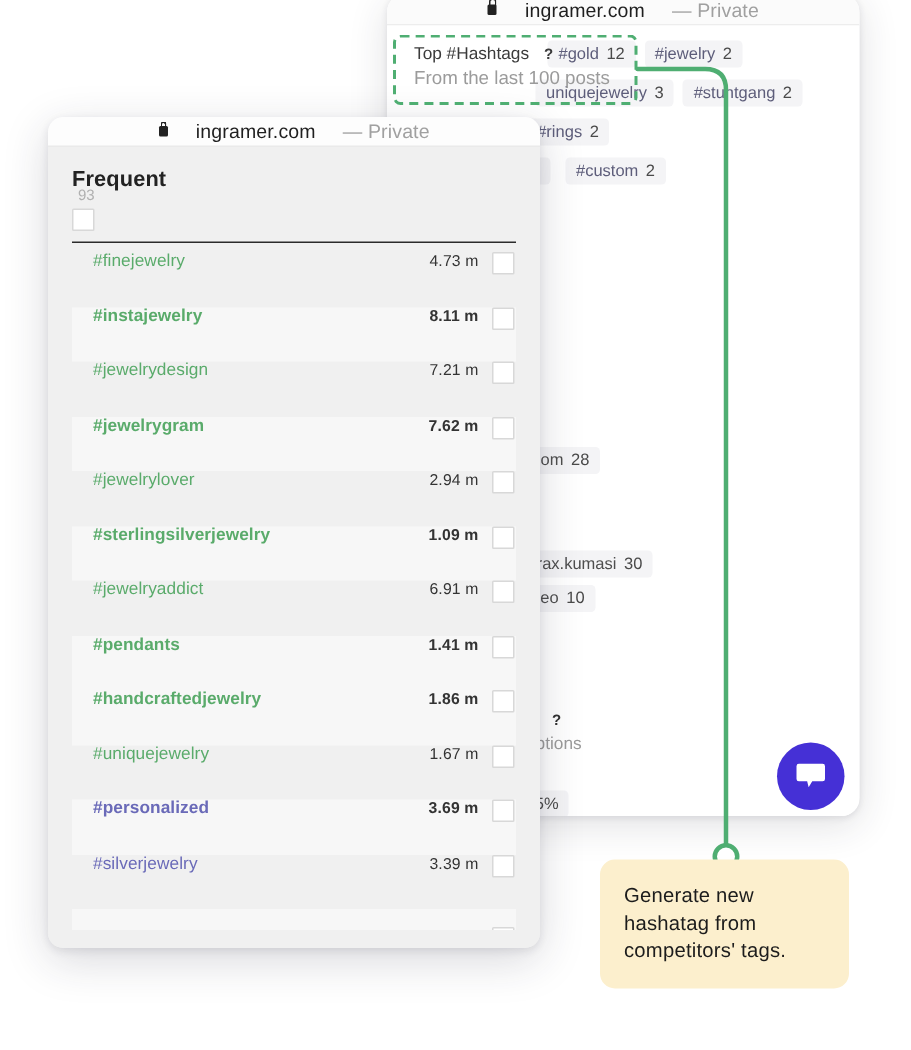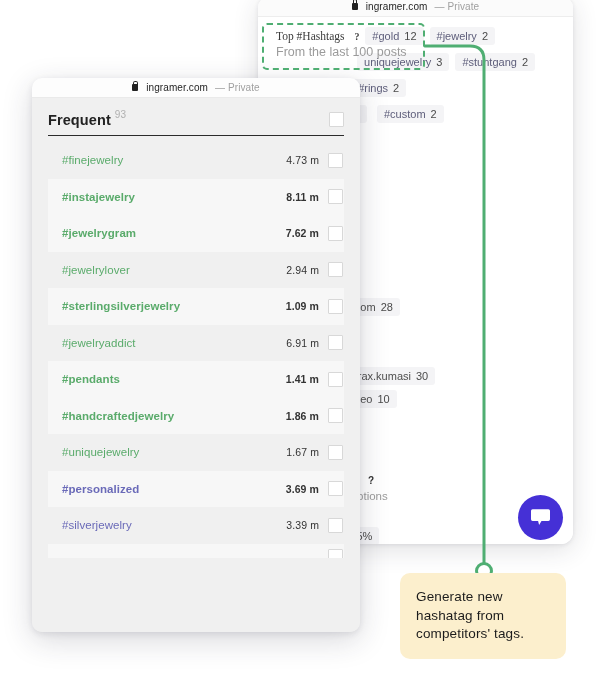--- a/index.html
+++ b/index.html
@@ -68,26 +68,26 @@
   .win-front .body {
     height: 535px;
     background: #f0f0f0;
     padding: 0 16px;
     box-sizing: border-box;
     overflow: hidden;
   }
 
   
   .url {
-    font-size: 10px;
+    font-size: 13px;
     color: #3a3a3a;
     letter-spacing: .1px;
     display: flex;
     align-items: center;
-    gap: 7px;
+    gap: 18px;
   }
   .url .lock {
     display: inline-block;
     width: 6px; height: 7px;
     position: relative;
     background: #222;
     border-radius: 1px;
     margin-right: 1px;
   }
   .url .lock::before {
@@ -103,20 +103,21 @@
   .url .priv { color: #a0a0a0; }
 
   
   .freq-head {
     display: flex;
     align-items: flex-start;
     padding: 14px 0 0 0;
     border-bottom: 1.6px solid #2b2b2b;
     padding-bottom: 7px;
     margin-bottom: 6px;
+    flex-direction: column;
   }
   .freq-title {
     font-size: 14.5px;
     font-weight: bold;
     color: #222;
     letter-spacing: .1px;
   }
   .freq-count {
     font-size: 10px;
     color: #b0b0b0;
@@ -132,21 +133,20 @@
     background: #ffffff;
     border: 1px solid #d8d8d8;
     border-radius: 1px;
     box-sizing: border-box;
     flex: 0 0 auto;
   }
 
   
   .row {
     display: flex;
-    align-items: center;
     height: 36.5px;
     padding: 0 1px 0 14px;
     box-sizing: border-box;
   }
   .row.alt { background: #f7f7f7; font-weight: bold; }
   .row .tag {
     font-size: 11.5px;
     color: #5aab6b;
     letter-spacing: .05px;
   }
@@ -215,21 +215,20 @@
     left: 14px;
     top: 7px;
     z-index: 31;
   }
   .dash-l1 {
     font-size: 11.5px;
     color: #3b3b3b;
     display: flex;
     align-items: center;
     gap: 10px;
-    font-family: Liberation Serif, serif;
   }
   .dash-l1 .q { font-weight: bold; font-size: 10px; }
   .dash-l2 {
     font-size: 12.5px;
     color: #9b9b9b;
     margin-top: 3px;
   }
 
   
   .connector {
@@ -415,20 +414,26 @@
           <span class="flex"></span>
           <span class="val">4.73 m</span>
           <span class="cbox"></span>
         </div>
         <div class="row alt">
           <span class="tag">#instajewelry</span>
           <span class="flex"></span>
           <span class="val">8.11 m</span>
           <span class="cbox"></span>
         </div>
+        <div class="row">
+          <span class="tag">#jewelrydesign</span>
+          <span class="flex"></span>
+          <span class="val">7.21 m</span>
+          <span class="cbox"></span>
+        </div>
         <div class="row alt">
           <span class="tag">#jewelrygram</span>
           <span class="flex"></span>
           <span class="val">7.62 m</span>
           <span class="cbox"></span>
         </div>
         <div class="row">
           <span class="tag">#jewelrylover</span>
           <span class="flex"></span>
           <span class="val">2.94 m</span>

